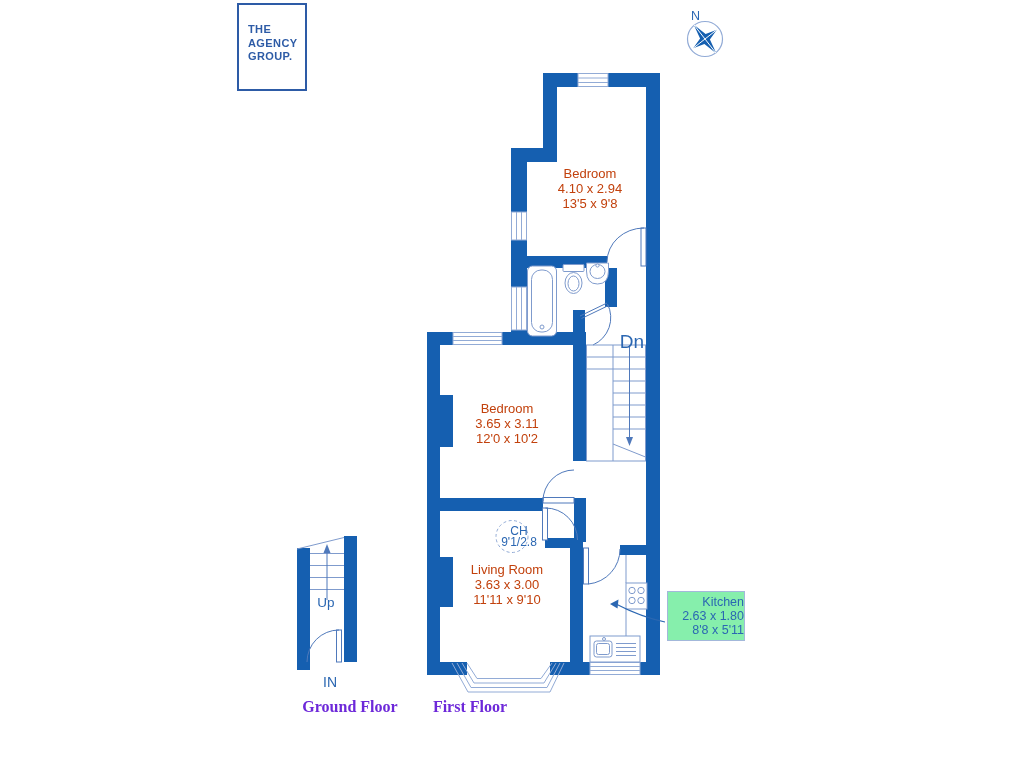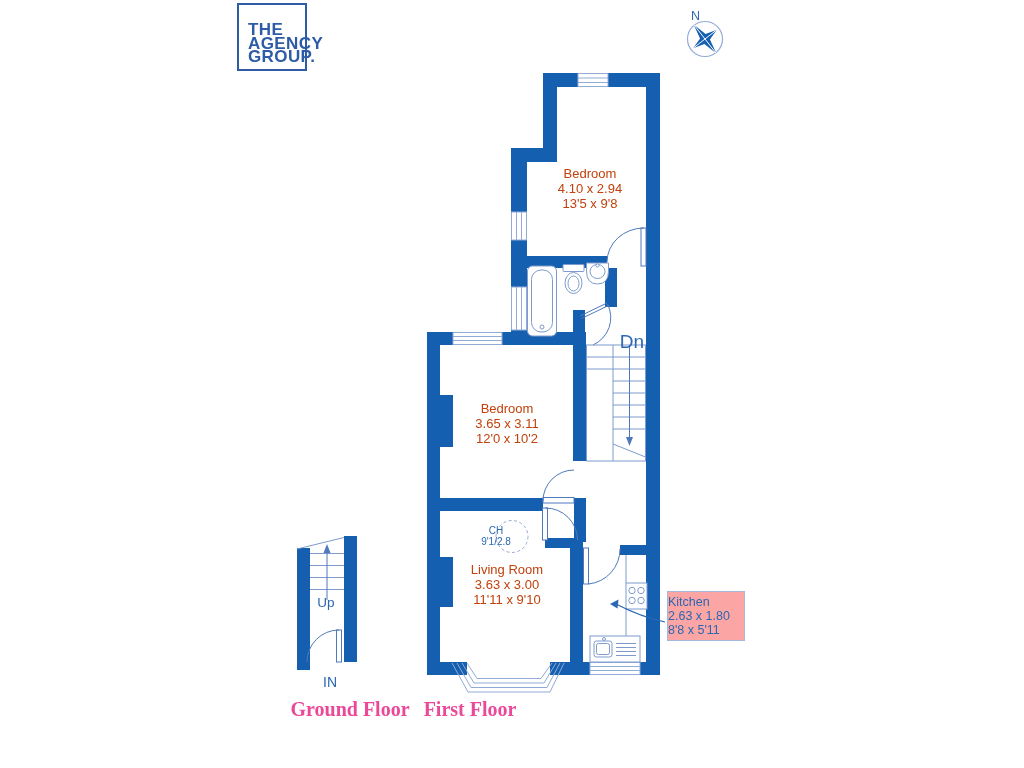--- a/index.html
+++ b/index.html
@@ -1,40 +1,40 @@
 <!DOCTYPE html>
 <html><head>
 <meta charset="utf-8">
 <style>
   html,body{margin:0;padding:0;background:#fff;}
   #page{position:relative;width:1024px;height:768px;background:#fff;overflow:hidden;
         font-family:"Liberation Sans",sans-serif;}
   .abs{position:absolute;}
   .ctr{transform:translateX(-50%);text-align:center;white-space:nowrap;}
-  #logo-box{left:237px;top:3px;width:70px;height:68px;border:2px solid #2d5ba6;box-sizing:border-box;
-            padding:18px 0 0 9px;color:#2d5ba6;font-size:17px;font-weight:bold;letter-spacing:.4px;line-height:13.5px;}
+  #logo-box{left:237px;top:3px;width:70px;height:88px;border:2px solid #2d5ba6;box-sizing:border-box;
+            padding:18px 0 0 9px;color:#2d5ba6;font-size:11px;font-weight:bold;letter-spacing:.4px;line-height:13.5px;}
   #logo-box span{display:block;}
   #page-title{left:517px;top:5px;font-family:"Liberation Serif",serif;font-weight:bold;
               font-size:21px;color:#1c3e7d;}
   #page-subtitle{left:513px;top:42px;font-size:12.5px;color:#2e6cb6;}
   #compass-n{left:691px;top:9px;font-size:12.5px;color:#2b67b2;}
   .room-label{color:#c2410c;font-size:13px;line-height:15px;}
   .room-label span{display:block;}
   #lbl-bed1{left:590px;top:166px;}
   #lbl-bed2{left:507px;top:401px;}
   #lbl-living{left:507px;top:562px;}
-  #kitchen-box{left:667px;top:591px;width:76px;border:1px solid #a3b8da;background:#fca5a5;
-               padding:3px 0;color:#2b67b2;font-size:12.5px;line-height:14px;text-align:left;}
+  #kitchen-box{left:667px;top:591px;width:76px;border:1px solid #a3b8da;background:#86efac;
+               padding:3px 0;color:#2b67b2;font-size:12.5px;line-height:14px;text-align:right;}
   #kitchen-box span{display:block;white-space:nowrap;}
-  #lbl-ch{left:496px;top:526px;font-size:10px;line-height:10.5px;color:#2b67b2;}
+  #lbl-ch{left:519px;top:526px;font-size:12px;line-height:10.5px;color:#2b67b2;}
   #lbl-ch span{display:block;}
   #lbl-dn{left:632px;top:331px;font-size:19px;color:#2b67b2;}
   #lbl-up{left:326px;top:595px;font-size:13.5px;color:#2b67b2;}
   #lbl-in{left:330px;top:674px;font-size:14px;color:#2b67b2;}
-  .floor-label{font-family:"Liberation Serif",serif;font-weight:bold;font-size:20px;color:#ec4899;}
+  .floor-label{font-family:"Liberation Serif",serif;font-weight:bold;font-size:16px;color:#6d28d9;}
   #lbl-gf{left:350px;top:698px;}
   #lbl-ff{left:470px;top:698px;}
   #disclaimer{left:517px;top:737px;font-size:11px;color:#2e6fbe;}
   svg{position:absolute;left:0;top:0;}
 </style>
 </head>
 <body>
 
 <div id="page">
 

